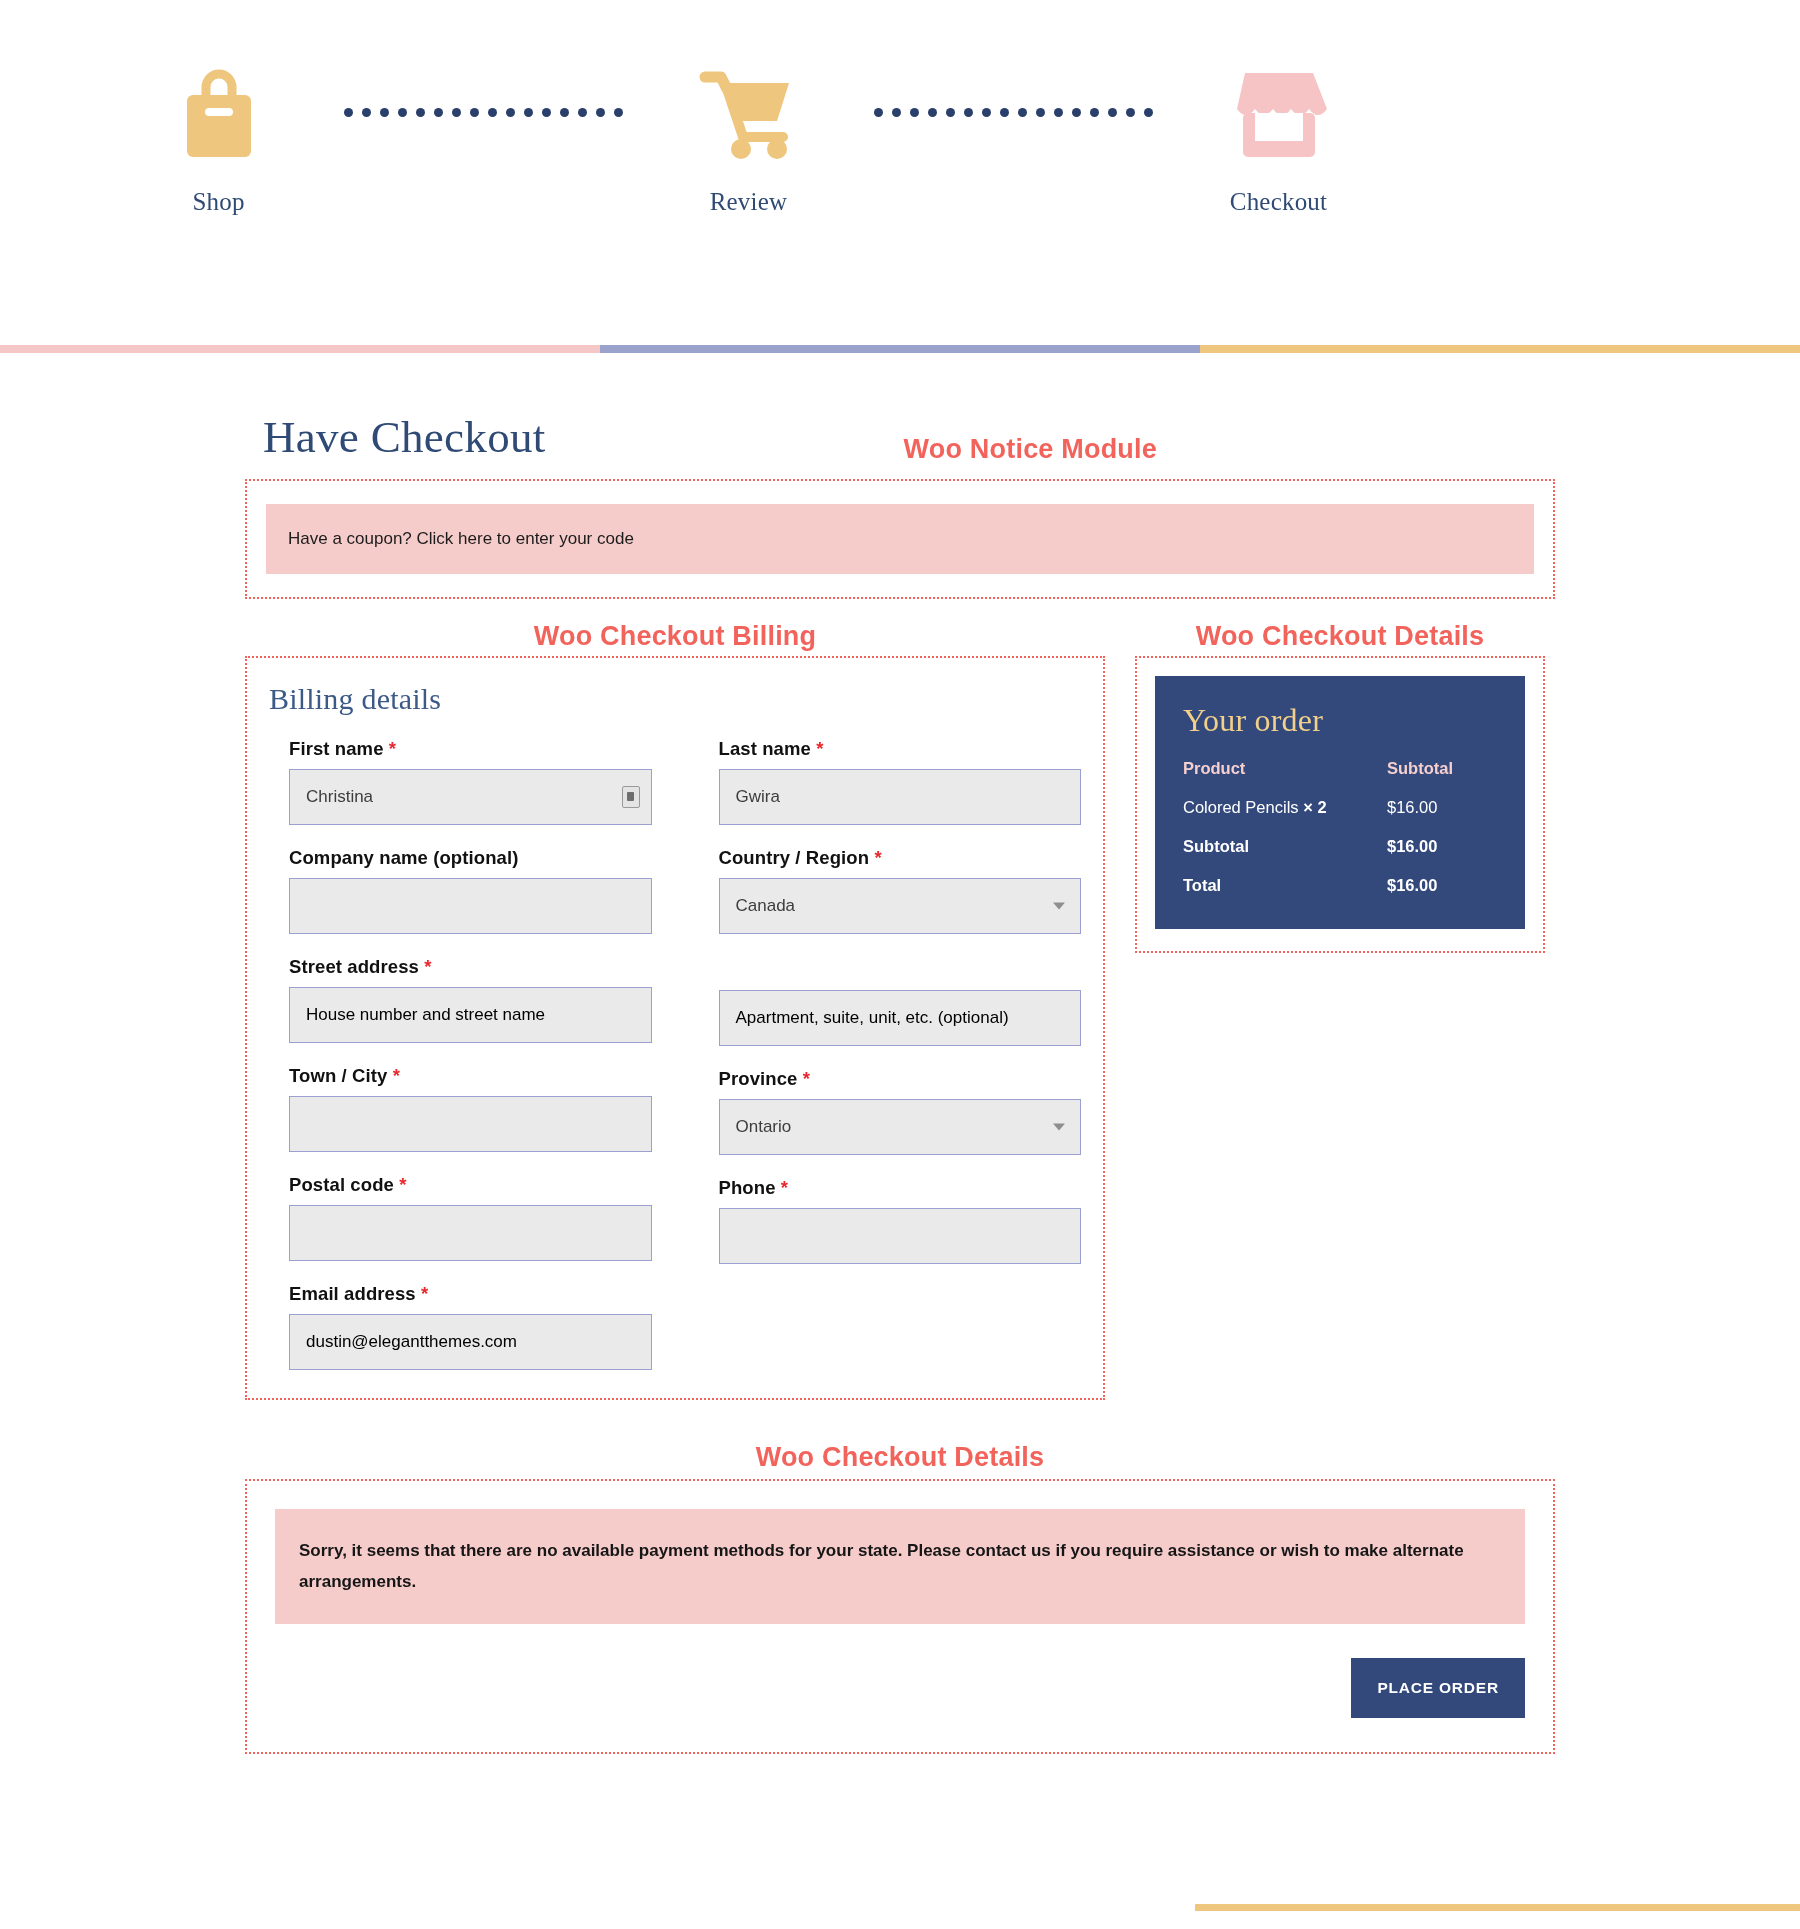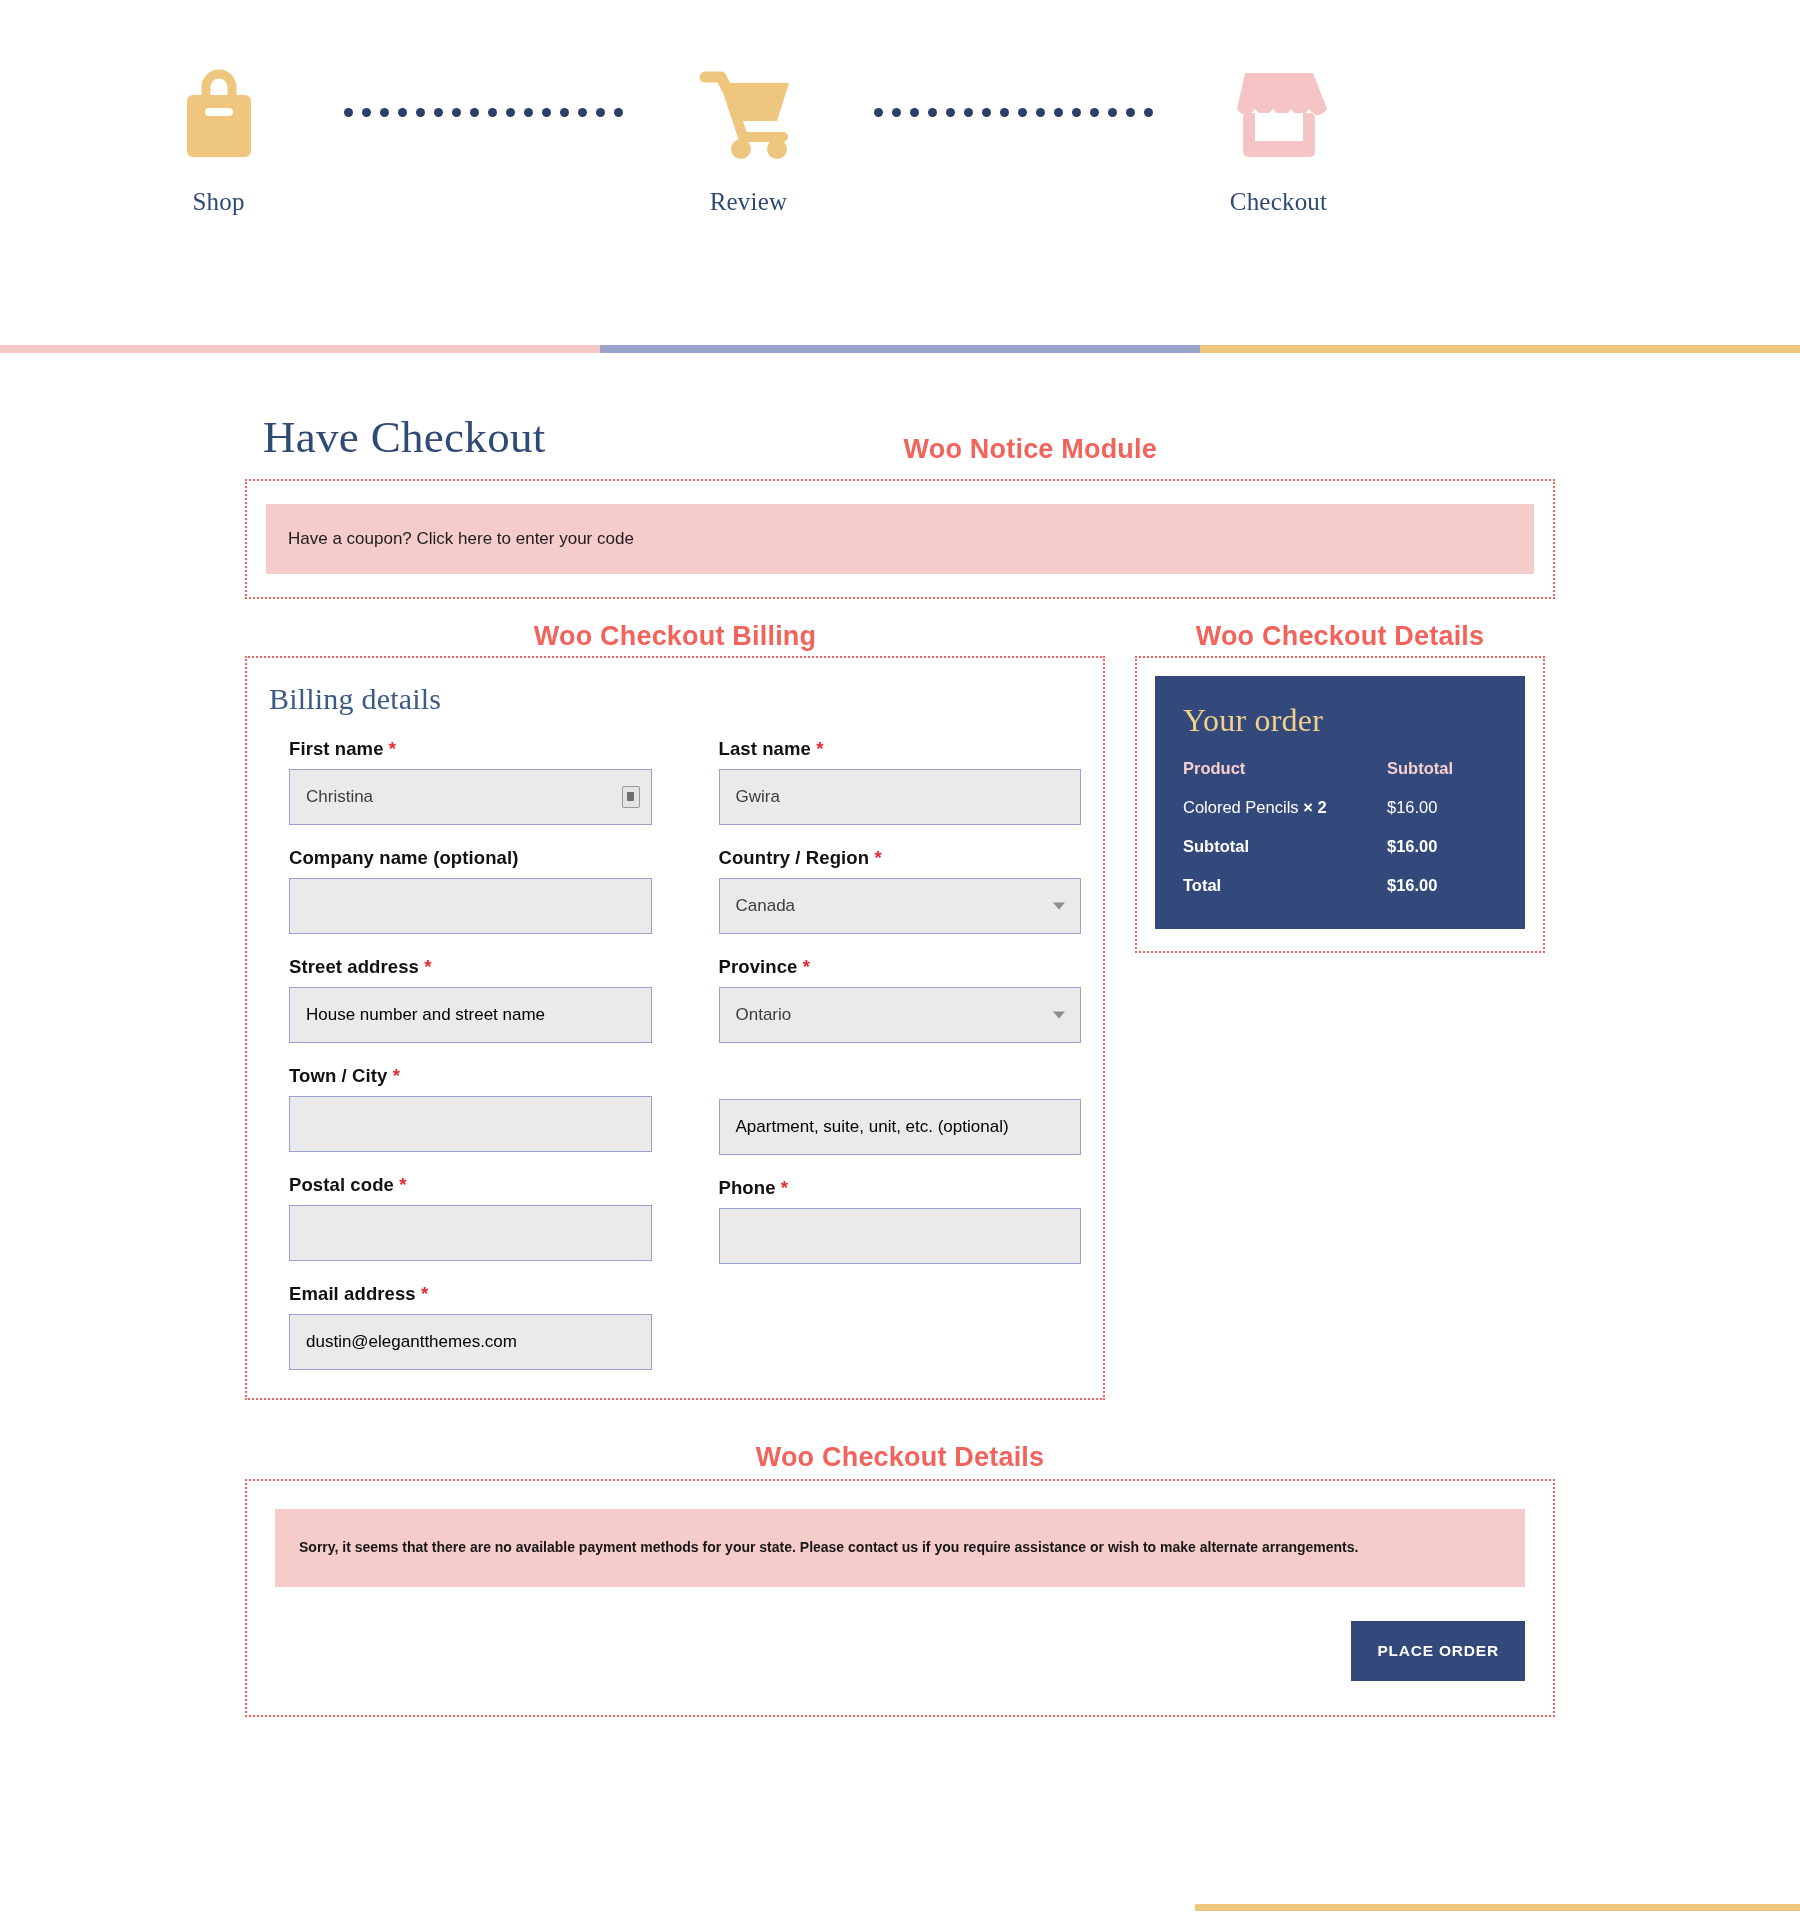--- a/index.html
+++ b/index.html
@@ -265,21 +265,21 @@
   .qty { font-weight: bold; }
 
   
   .pay-wrap { margin-top: 44px; }
   .pay-box {
     padding: 28px 28px 34px 28px;
   }
   .pay-notice {
     background: #f6cccb;
     padding: 26px 24px;
-    font-size: 14px;
+    font-size: 17px;
     font-weight: bold;
     color: #161616;
     line-height: 1.85;
   }
   .pay-actions {
     margin-top: 34px;
     display: flex;
     justify-content: flex-end;
   }
   .place-order {
@@ -495,33 +495,33 @@
                 <label class="f-label">
                   <span>Country / Region</span>
                   <span class="req">*</span>
                 </label>
                 <div class="selwrap">
                   <div class="f-select">Canada</div>
                   <span class="caret"></span>
                 </div>
               </div>
 
+              <div class="field nolabel">
+                <div class="f-input placeholder">Apartment, suite, unit, etc. (optional)</div>
+              </div>
+
               <div class="field">
                 <label class="f-label">
                   <span>Province</span>
                   <span class="req">*</span>
                 </label>
                 <div class="selwrap">
                   <div class="f-select">Ontario</div>
                   <span class="caret"></span>
                 </div>
-              </div>
-
-              <div class="field nolabel">
-                <div class="f-input placeholder">Apartment, suite, unit, etc. (optional)</div>
               </div>
 
               <div class="field">
                 <label class="f-label">
                   <span>Phone</span>
                   <span class="req">*</span>
                 </label>
                 <div class="f-input"></div>
               </div>
 

